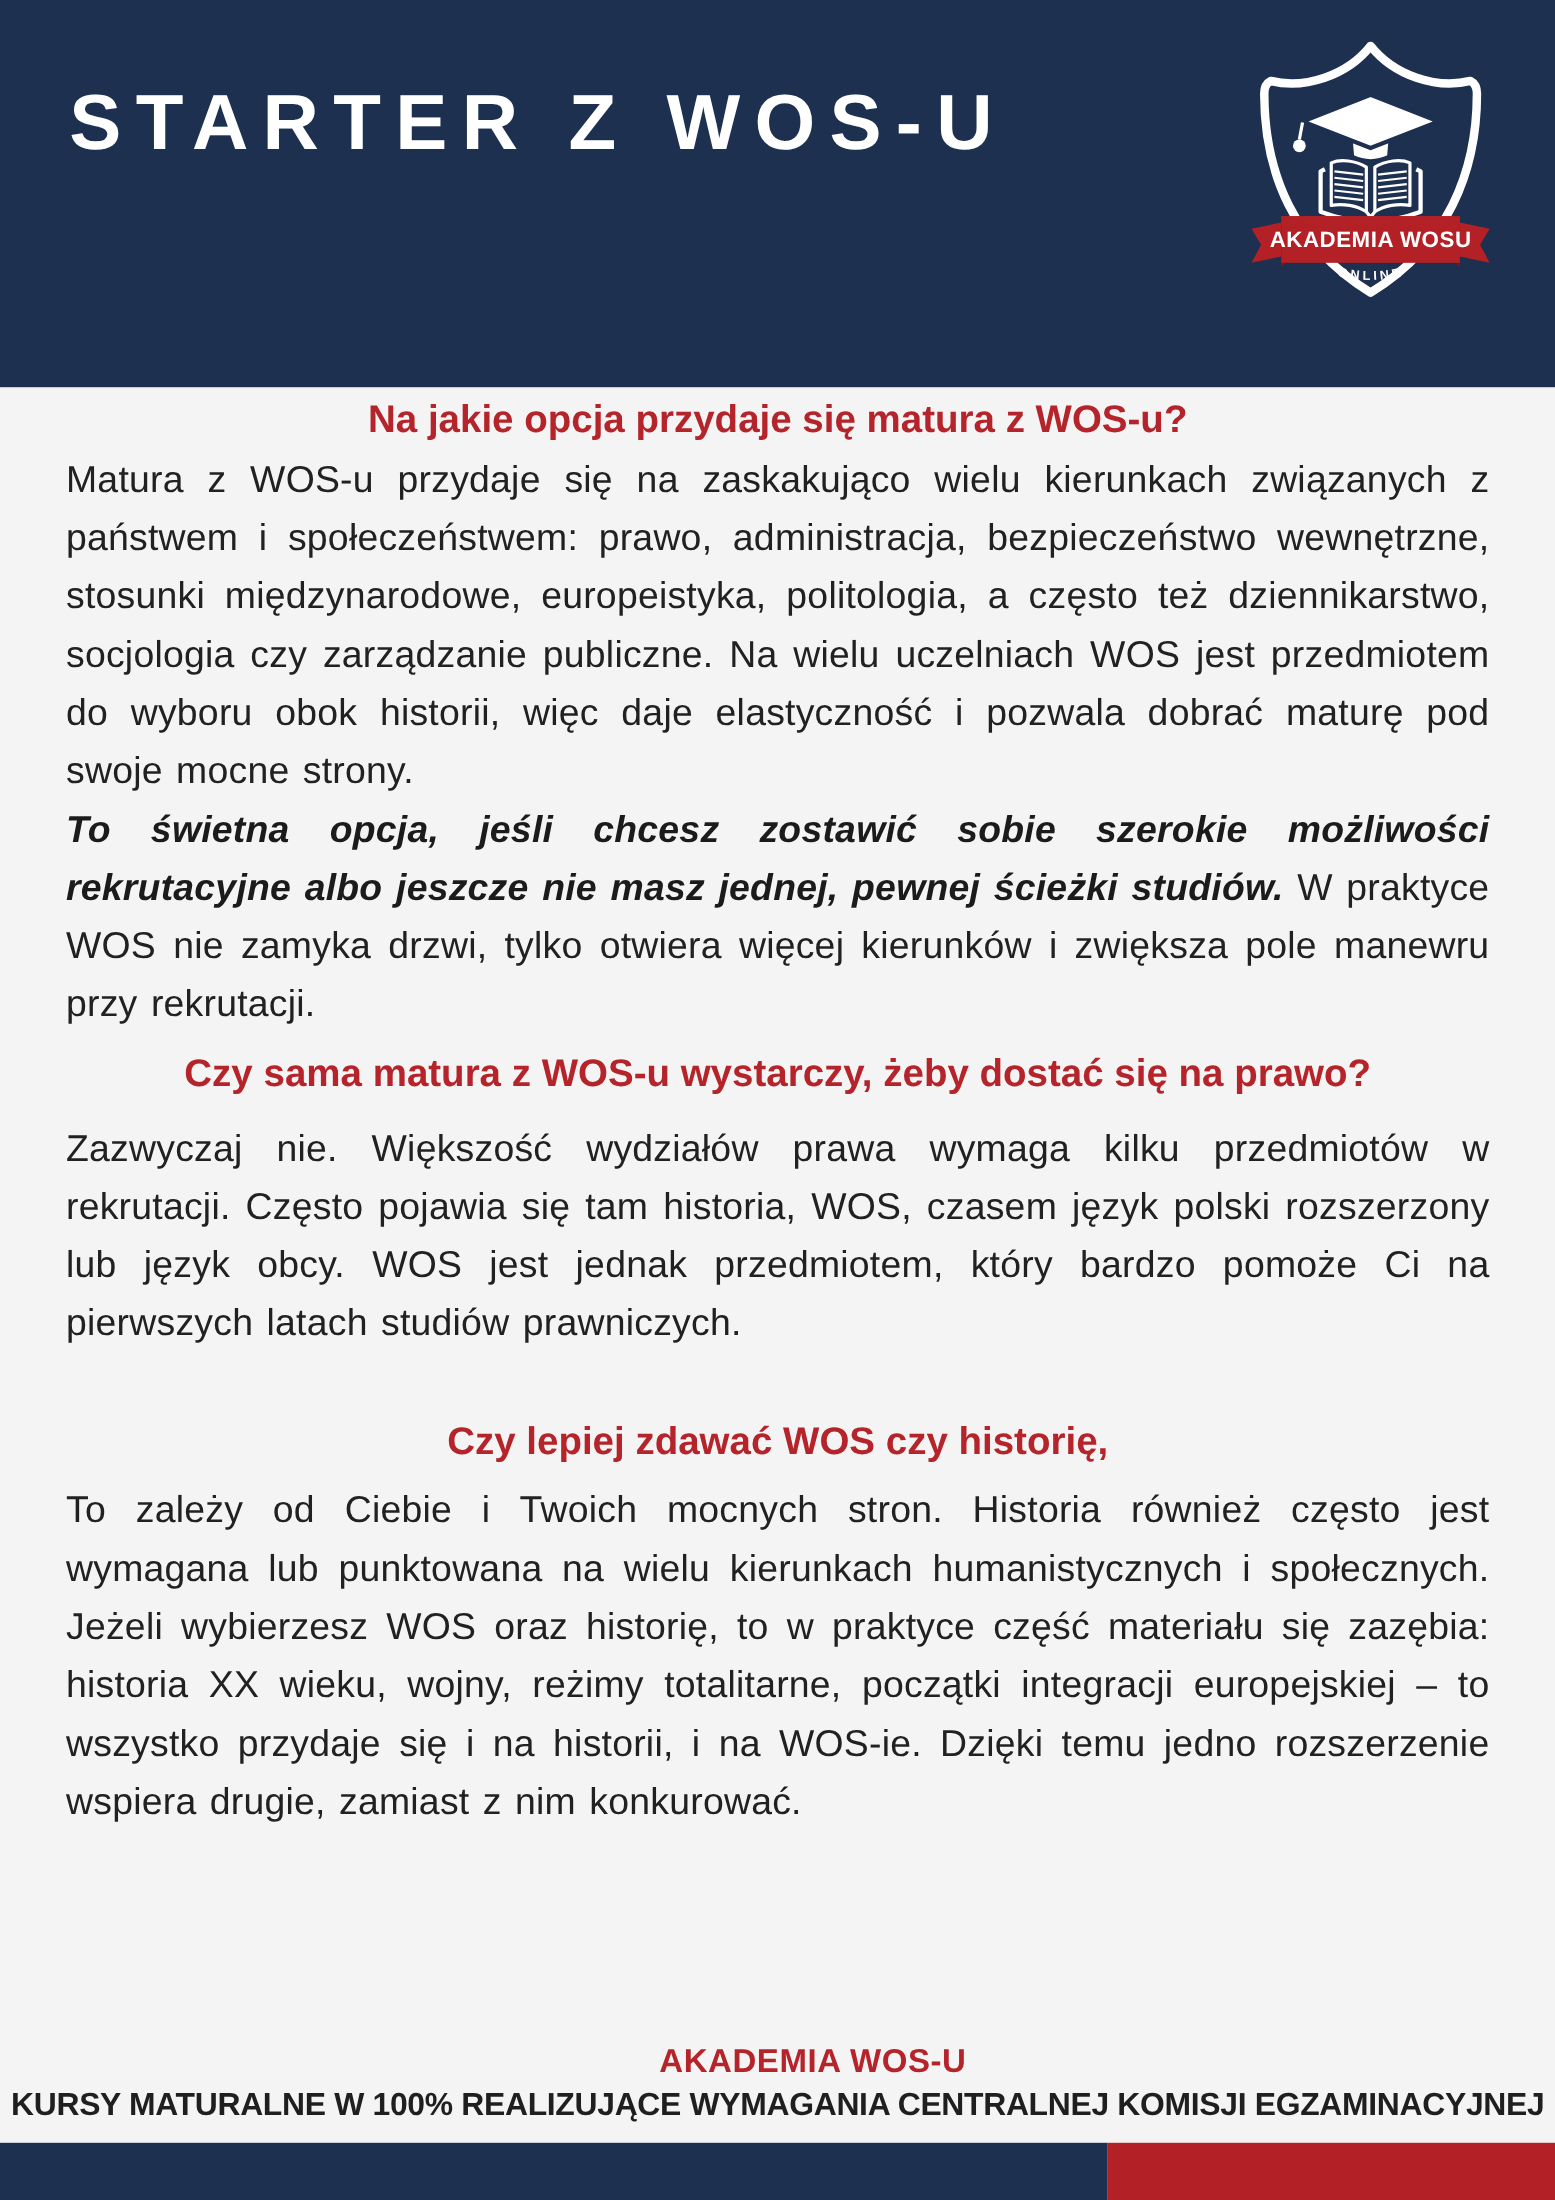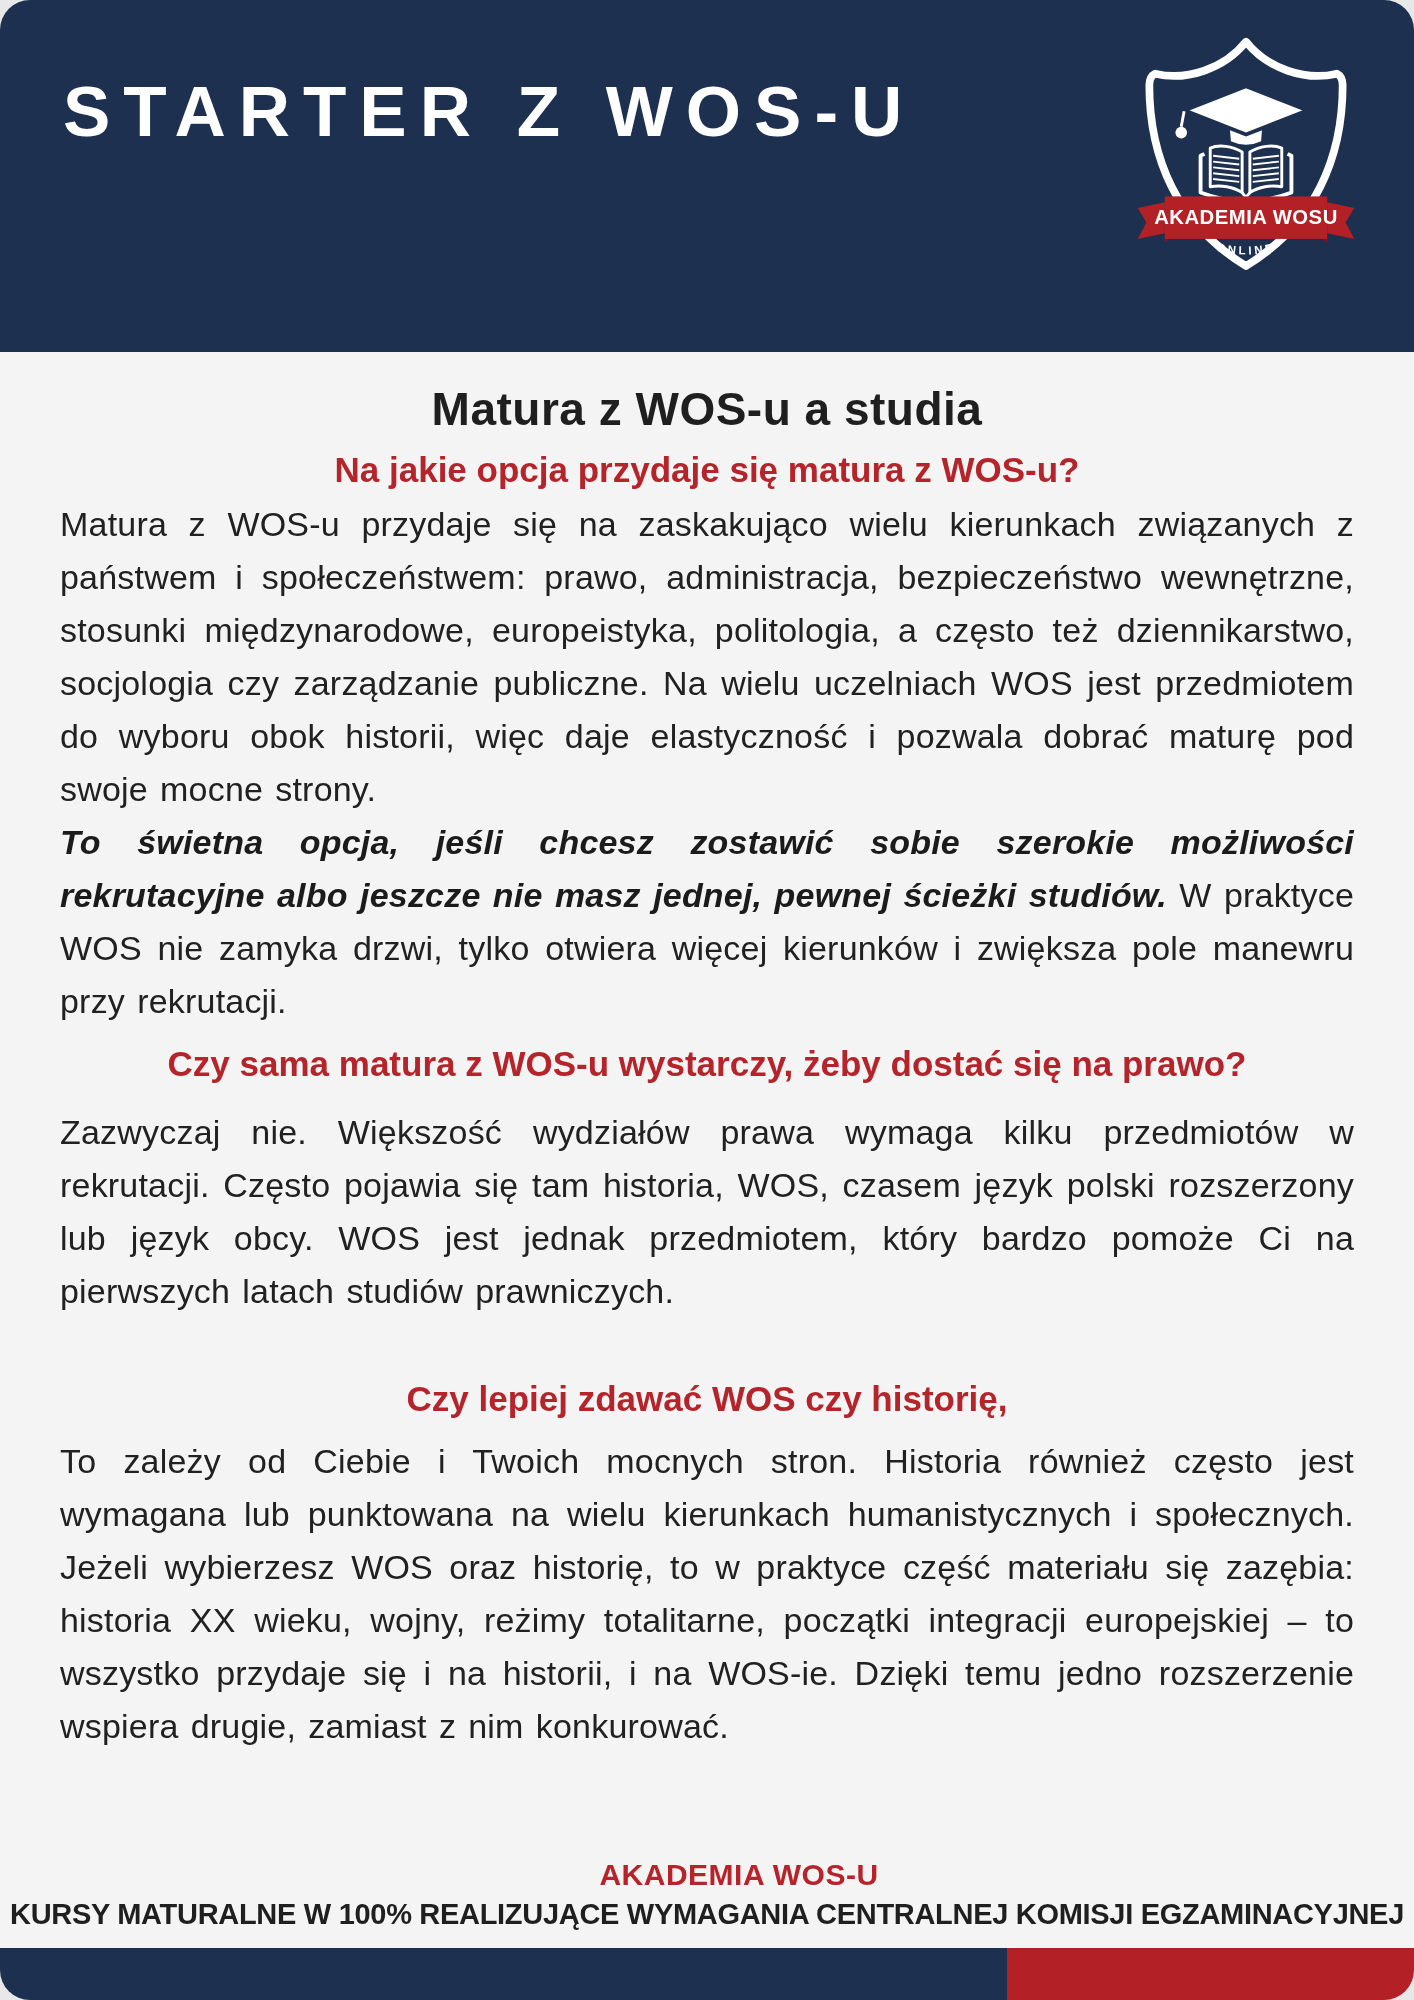--- a/index.html
+++ b/index.html
@@ -3,21 +3,20 @@
 <meta charset="utf-8">
 <style>
   html,body{margin:0;padding:0;background:#e8e8e8;}
   .page{
     position:relative;
     width:1414px;height:2000px;
     margin:0 auto;
     background:#f4f4f4;
     font-family:"Liberation Sans", sans-serif;
     overflow:hidden;
-    border-radius:30px;
   }
   
   .header{
     position:relative;
     width:100%;height:352px;
     background:#1d3050;
   }
   .header-title{
     position:absolute;left:63px;top:62px;
     color:#ffffff;
@@ -139,21 +138,20 @@
 
         <path id="online-arc" d="M80 230 Q120 242 160 230" fill="none"></path>
         <text font-size="12" font-weight="bold" fill="#ffffff" letter-spacing="3">
           <textPath href="#online-arc" startOffset="50%" text-anchor="middle">· ONLINE ·</textPath>
         </text>
       </svg>
     </div>
   </header>
 
   <main class="main">
-    <h1 class="doc-title">Matura z WOS-u a studia</h1>
 
     <h2 class="red-heading rh-1">Na jakie opcja przydaje się matura z WOS-u?</h2>
     <p class="par">Matura z WOS-u przydaje się na zaskakująco wielu kierunkach związanych z państwem i społeczeństwem: prawo, administracja, bezpieczeństwo wewnętrzne, stosunki międzynarodowe, europeistyka, politologia, a często też dziennikarstwo, socjologia czy zarządzanie publiczne. Na wielu uczelniach WOS jest przedmiotem do wyboru obok historii, więc daje elastyczność i pozwala dobrać maturę pod swoje mocne strony.</p>
     <p class="par"><b>To świetna opcja, jeśli chcesz zostawić sobie szerokie możliwości rekrutacyjne albo jeszcze nie masz jednej, pewnej ścieżki studiów.</b> <span>W praktyce WOS nie zamyka drzwi, tylko otwiera więcej kierunków i zwiększa pole manewru przy rekrutacji.</span></p>
 
     <h2 class="red-heading rh-2">Czy sama matura z WOS-u wystarczy, żeby dostać się na prawo?</h2>
     <p class="par">Zazwyczaj nie. Większość wydziałów prawa wymaga kilku przedmiotów w rekrutacji. Często pojawia się tam historia, WOS, czasem język polski rozszerzony lub język obcy. WOS jest jednak przedmiotem, który bardzo pomoże Ci na pierwszych latach studiów prawniczych.</p>
 
     <h2 class="red-heading rh-3">
       <span style="display:block">Czy lepiej zdawać WOS czy historię,</span>

